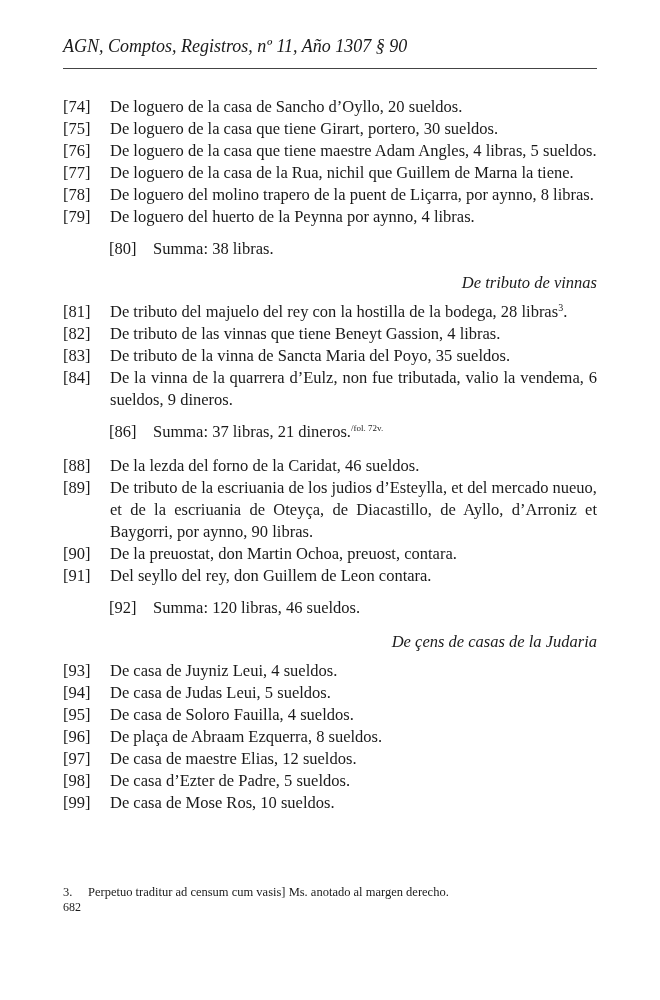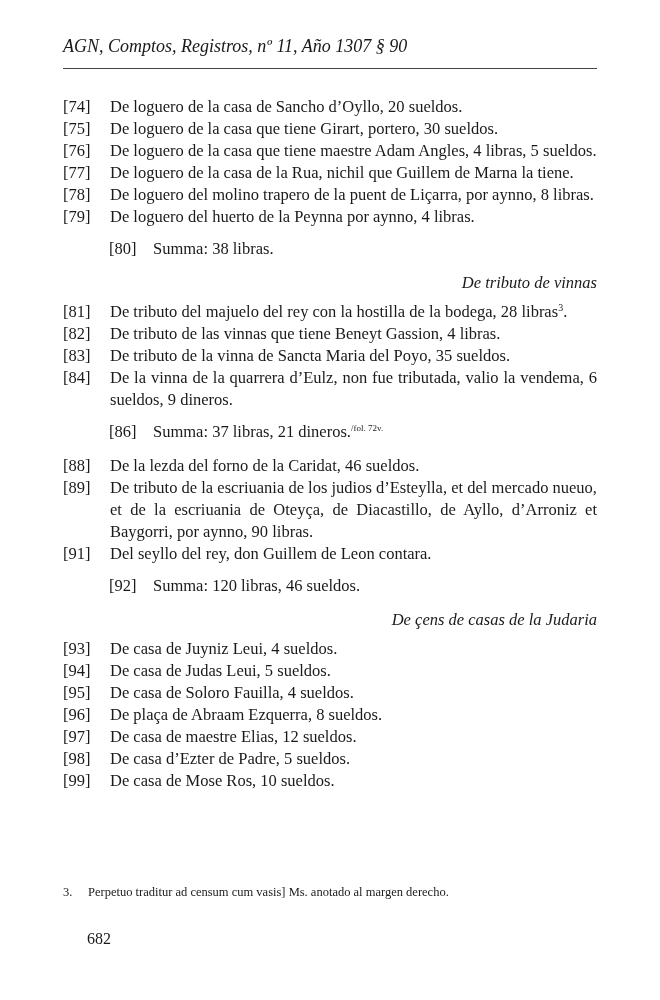--- a/index.html
+++ b/index.html
@@ -88,25 +88,24 @@
       width: 534px;
       font-size: 12.5px;
       line-height: 16px;
       display: flex;
     }
     .footnote .fn-num {
       flex: 0 0 25px;
     }
     .page-number {
       position: absolute;
-      top: 930px;
-      left: 0;
-      font-size: 16px;
+      top: 898px;
+      left: 0;
+      font-size: 12px;
       line-height: 18px;
-      margin-left: 24px;
     }
   </style>
 </head>
 <body>
 
 <div class="page">
   <div class="running-head">AGN, Comptos, Registros, nº 11, Año 1307 § 90</div>
 
   <div class="body">
 
@@ -166,20 +165,24 @@
     </div>
 
     <div class="after-summa">
       <div class="entry">
           <span class="num">[88]</span>
           <span class="text">De la lezda del forno de la Caridat, 46 sueldos.</span>
         </div>
       <div class="entry">
           <span class="num">[89]</span>
           <span class="text">De tributo de la escriuania de los judios d’Esteylla, et del mercado nueuo, et de la escriuania de Oteyça, de Diacastillo, de Ayllo, d’Arroniz et Baygorri, por aynno, 90 libras.</span>
+        </div>
+      <div class="entry">
+          <span class="num">[90]</span>
+          <span class="text">De la preuostat, don Martin Ochoa, preuost, contara.</span>
         </div>
       <div class="entry">
           <span class="num">[91]</span>
           <span class="text">Del seyllo del rey, don Guillem de Leon contara.</span>
         </div>
       <div class="entry summa">
           <span class="num">[92]</span>
           <span class="text">Summa: 120 libras, 46 sueldos.</span>
         </div>
     </div>

